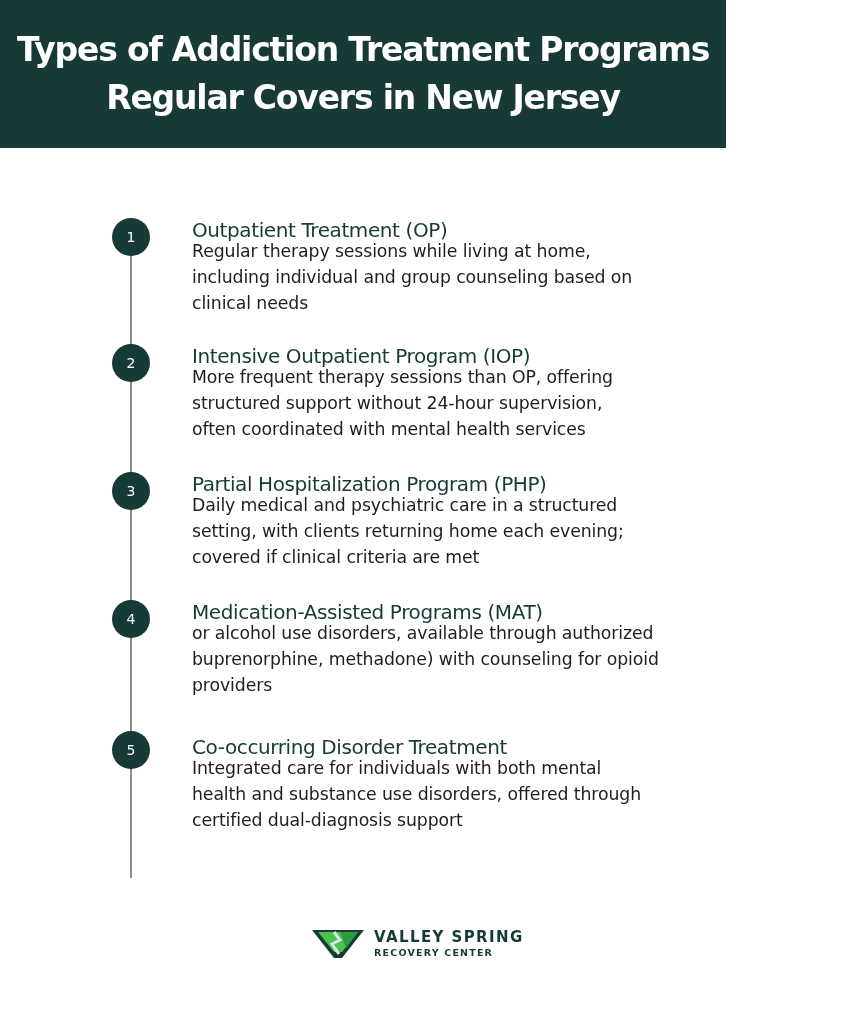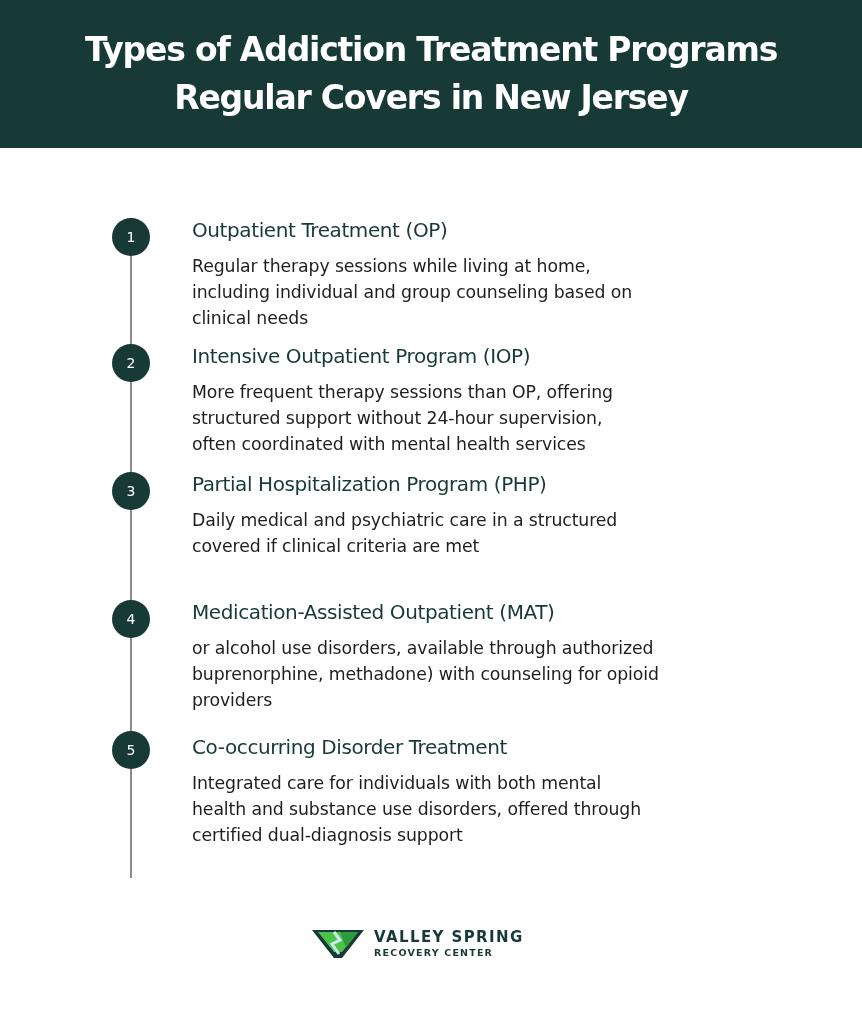--- a/index.html
+++ b/index.html
@@ -1,42 +1,42 @@
 <!DOCTYPE html>
 <html><head>
 <meta charset="utf-8">
 <style>
   html, body { margin: 0; padding: 0; }
   body {
     width: 862px; height: 1024px; background: #ffffff; position: relative; overflow: hidden;
     font-family: "Liberation Sans", sans-serif;
   }
   .header {
-    position: absolute; left: 0; top: 0; width: 862px; height: 148px;
+    position: absolute; left: 0; top: 0; width: 726px; height: 148px;
     background: #173a36; display: flex; flex-direction: column; align-items: center; justify-content: center;
   }
   .header-line {
     color: #ffffff; font-family: "DejaVu Sans", sans-serif; font-weight: bold; font-size: 33px;
     letter-spacing: -1.2px; line-height: 48px; text-align: center;
   }
   .timeline-line {
     position: absolute; left: 130px; top: 236px; width: 2px; height: 642px; background: #8c8c8c;
   }
   .step { position: absolute; left: 0; width: 862px; }
   .badge {
     position: absolute; left: 112px; width: 38px; height: 38px; border-radius: 50%;
     background: #173a36; color: #ffffff; font-family: "DejaVu Sans", sans-serif; font-size: 14px;
     display: flex; align-items: center; justify-content: center;
   }
   .step-title {
     position: absolute; left: 192px; top: 0; color: #173a36; font-family: "DejaVu Sans", sans-serif;
     font-weight: normal; font-size: 20px; letter-spacing: -0.4px; white-space: nowrap;
   }
   .step-desc {
-    position: absolute; left: 192px; top: 35px; width: 560px; color: #1e1e1e;
+    position: absolute; left: 192px; top: 20px; width: 560px; color: #1e1e1e;
     font-family: "DejaVu Sans", sans-serif; font-size: 17.3px; line-height: 26px; letter-spacing: -0.1px;
   }
   .step-desc div { white-space: nowrap; }
   .logo { position: absolute; left: 312px; top: 928px; display: flex; align-items: center; }
   .logo svg { width: 52px; height: 32px; }
   .logo-text { margin-left: 10px; }
   .logo-name {
     color: #173a36; font-family: "DejaVu Sans", sans-serif; font-weight: bold; font-size: 15px;
     letter-spacing: 1.4px; line-height: 18px;
   }
@@ -73,27 +73,28 @@
     <div>structured support without 24-hour supervision,</div>
     <div>often coordinated with mental health services</div>
   </div>
 </div>
 
 <div class="step" style="top:472px;">
   <div class="badge" style="top:0px;">3</div>
   <div class="step-title">Partial Hospitalization Program (PHP)</div>
   <div class="step-desc">
     <div>Daily medical and psychiatric care in a structured</div>
+    <div>setting, with clients returning home each evening;</div>
     <div>covered if clinical criteria are met</div>
   </div>
 </div>
 
 <div class="step" style="top:600px;">
   <div class="badge" style="top:0px;">4</div>
-  <div class="step-title">Medication-Assisted Outpatient (MAT)</div>
+  <div class="step-title">Medication-Assisted Programs (MAT)</div>
   <div class="step-desc">
     <div>or alcohol use disorders, available through authorized</div>
     <div>buprenorphine, methadone) with counseling for opioid</div>
     <div>providers</div>
   </div>
 </div>
 
 <div class="step" style="top:735px;">
   <div class="badge" style="top:-4px;">5</div>
   <div class="step-title">Co-occurring Disorder Treatment</div>

